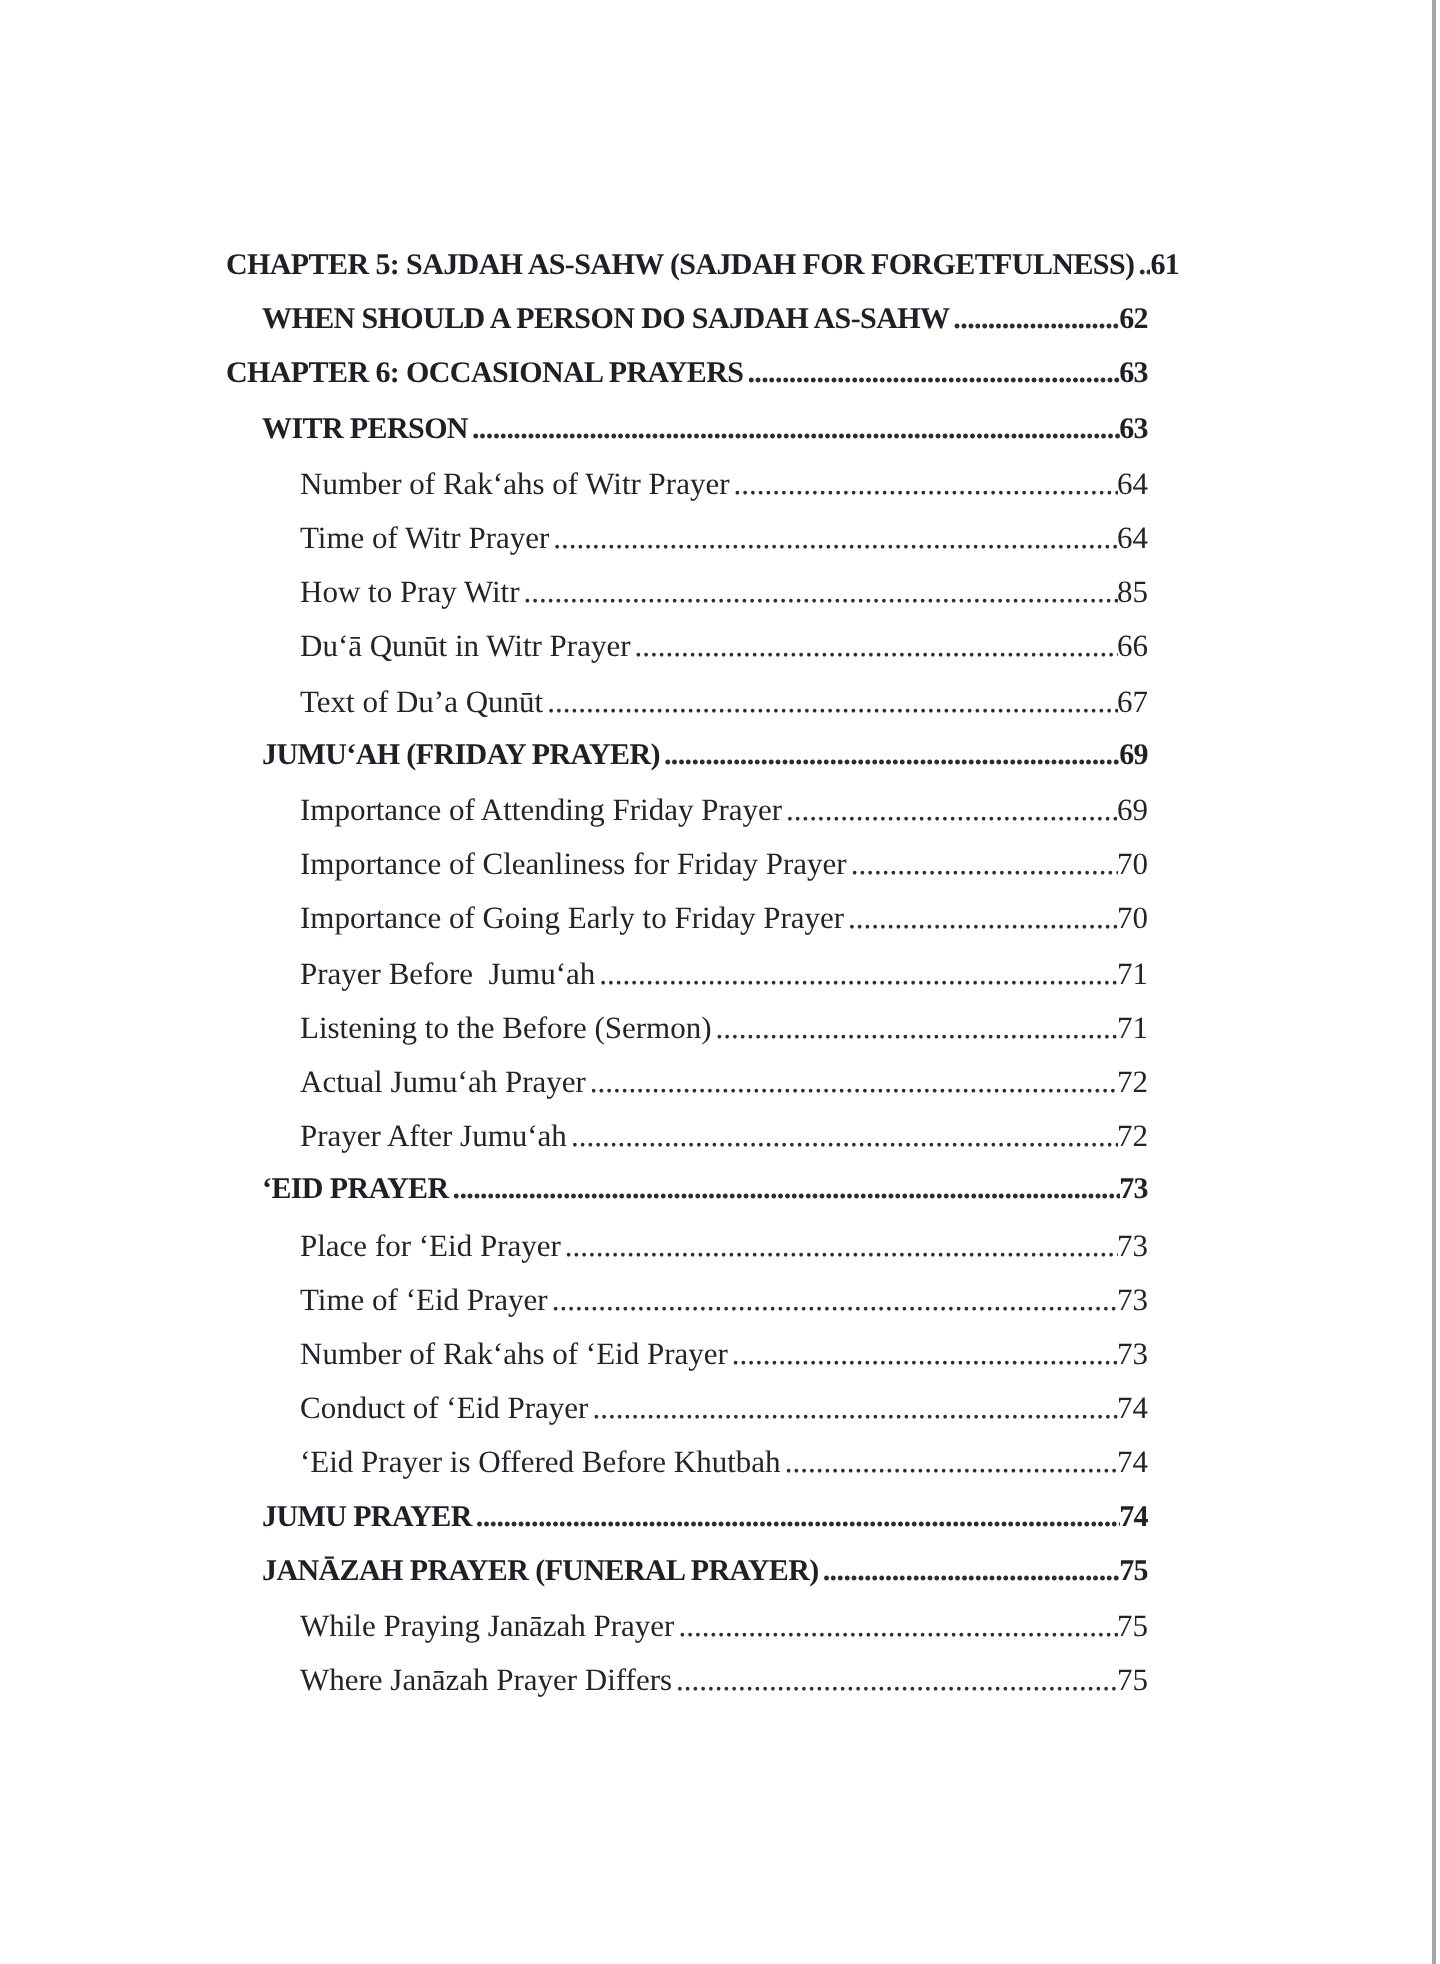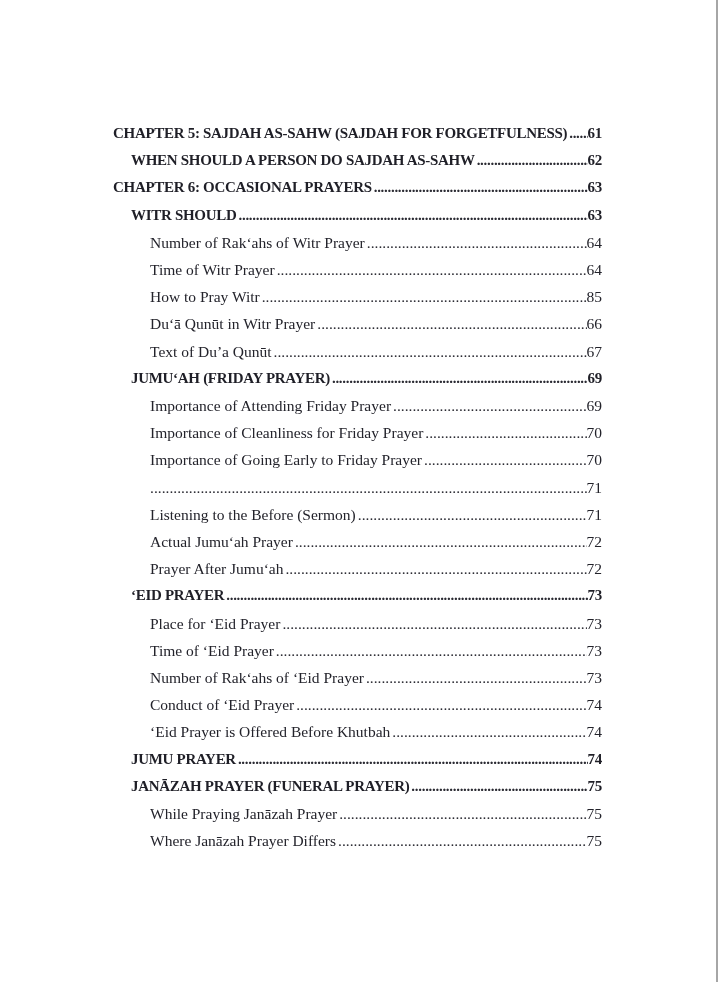--- a/index.html
+++ b/index.html
@@ -17,21 +17,21 @@
     background: #ffffff;
   }
   .edge-line {
     position: absolute;
     top: 0; bottom: 0; right: 2px;
     width: 2px;
     background: #a6a6a6;
   }
   .toc {
     position: absolute;
-    top: 120px; left: 0; right: 118px;
+    top: 120px; left: 0; right: 146px;
   }
   .toc-row {
     display: flex;
     align-items: baseline;
     line-height: 27.2px;
     font-size: 15.5px;
   }
   .lv0 { padding-left: 113px; }
   .lv1 { padding-left: 131px; }
   .lv2 { padding-left: 150px; }
@@ -75,21 +75,21 @@
         <span class="toc-label">WHEN SHOULD A PERSON DO SAJDAH AS-SAHW</span>
         <span class="toc-dots"></span>
         <span class="toc-num">62</span>
       </div>
       <div class="toc-row lv0 bold">
         <span class="toc-label">CHAPTER 6: OCCASIONAL PRAYERS</span>
         <span class="toc-dots"></span>
         <span class="toc-num">63</span>
       </div>
       <div class="toc-row lv1 bold">
-        <span class="toc-label">WITR SHOULD</span>
+        <span class="toc-label">WITR PERSON</span>
         <span class="toc-dots"></span>
         <span class="toc-num">63</span>
       </div>
       <div class="toc-row lv2">
         <span class="toc-label">Number of Rak‘ahs of Witr Prayer</span>
         <span class="toc-dots"></span>
         <span class="toc-num">64</span>
       </div>
       <div class="toc-row lv2">
         <span class="toc-label">Time of Witr Prayer</span>
@@ -125,20 +125,21 @@
         <span class="toc-label">Importance of Cleanliness for Friday Prayer</span>
         <span class="toc-dots"></span>
         <span class="toc-num">70</span>
       </div>
       <div class="toc-row lv2">
         <span class="toc-label">Importance of Going Early to Friday Prayer</span>
         <span class="toc-dots"></span>
         <span class="toc-num">70</span>
       </div>
       <div class="toc-row lv2">
+        <span class="toc-label">Prayer Before&nbsp; Jumu‘ah</span>
         <span class="toc-dots"></span>
         <span class="toc-num">71</span>
       </div>
       <div class="toc-row lv2">
         <span class="toc-label">Listening to the Before (Sermon)</span>
         <span class="toc-dots"></span>
         <span class="toc-num">71</span>
       </div>
       <div class="toc-row lv2">
         <span class="toc-label">Actual Jumu‘ah Prayer</span>

